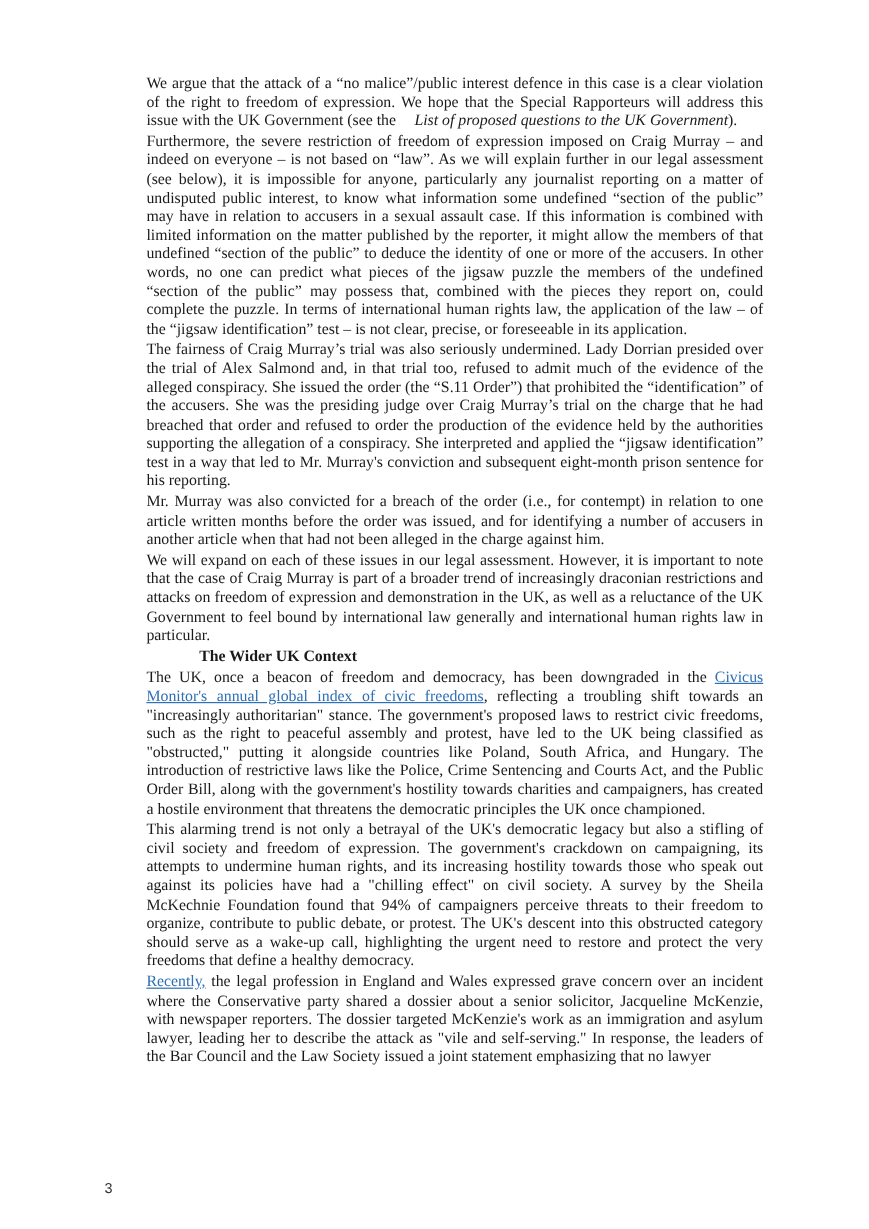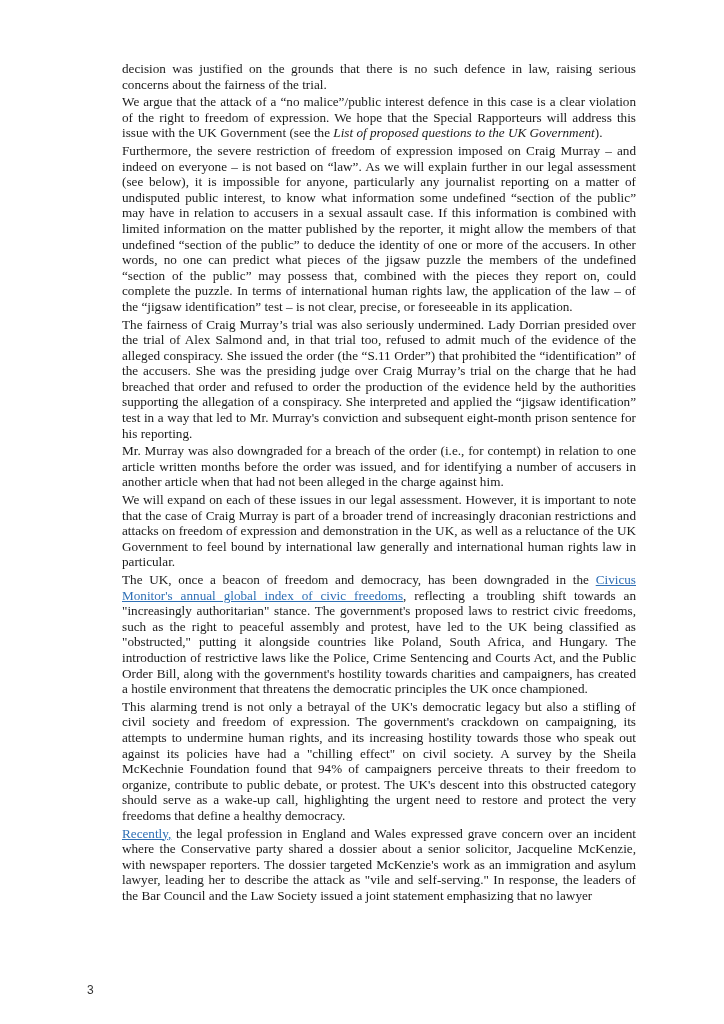--- a/index.html
+++ b/index.html
@@ -5,34 +5,34 @@
   html, body { margin: 0; padding: 0; background: #ffffff; }
   body { width: 724px; height: 1024px; position: relative; overflow: hidden; }
   .page {
     position: absolute; left: 122px; top: 61px; width: 514px;
     font-family: "Liberation Serif", serif; font-size: 13.2px; line-height: 15.6px;
     color: #1a1a1a; text-align: justify;
   }
   .page p { margin: 0 0 2px 0; }
   .heading { font-weight: bold; padding-left: 44px; text-align: left; margin: 0 0 0 0; }
   a.link { color: #2e6fb5; text-decoration: underline; }
-  .italic { font-style: italic; }
+  .italic { font-style: italic; margin-left: 12px; }
   .page-number {
     position: absolute; left: 87px; top: 983px;
     font-family: "Liberation Sans", sans-serif; font-size: 12px; color: #333;
   }
 </style>
 </head>
 <body>
 
 <div class="page">
-  <p>decision was justified on the grounds that there is no such defence in law, raising serious concerns about the fairness of the trial.</p>
   <p><span>We argue that the attack of a “no malice”/public interest defence in this case is a clear violation of the right to freedom of expression. We hope that the Special Rapporteurs will address this issue with the UK Government (see the </span><span class="italic">List of proposed questions to the UK Government</span><span>).</span></p>
   <p>Furthermore, the severe restriction of freedom of expression imposed on Craig Murray – and indeed on everyone – is not based on “law”. As we will explain further in our legal assessment (see below), it is impossible for anyone, particularly any journalist reporting on a matter of undisputed public interest, to know what information some undefined “section of the public” may have in relation to accusers in a sexual assault case. If this information is combined with limited information on the matter published by the reporter, it might allow the members of that undefined “section of the public” to deduce the identity of one or more of the accusers. In other words, no one can predict what pieces of the jigsaw puzzle the members of the undefined “section of the public” may possess that, combined with the pieces they report on, could complete the puzzle. In terms of international human rights law, the application of the law – of the “jigsaw identification” test – is not clear, precise, or foreseeable in its application.</p>
   <p>The fairness of Craig Murray’s trial was also seriously undermined. Lady Dorrian presided over the trial of Alex Salmond and, in that trial too, refused to admit much of the evidence of the alleged conspiracy. She issued the order (the “S.11 Order”) that prohibited the “identification” of the accusers. She was the presiding judge over Craig Murray’s trial on the charge that he had breached that order and refused to order the production of the evidence held by the authorities supporting the allegation of a conspiracy. She interpreted and applied the “jigsaw identification” test in a way that led to Mr. Murray's conviction and subsequent eight-month prison sentence for his reporting.</p>
-  <p>Mr. Murray was also downgraded for a breach of the order (i.e., for contempt) in relation to one article written months before the order was issued, and for identifying a number of accusers in another article when that had not been alleged in the charge against him.</p>
+  <p>Mr. Murray was also convicted for a breach of the order (i.e., for contempt) in relation to one article written months before the order was issued, and for identifying a number of accusers in another article when that had not been alleged in the charge against him.</p>
   <p>We will expand on each of these issues in our legal assessment. However, it is important to note that the case of Craig Murray is part of a broader trend of increasingly draconian restrictions and attacks on freedom of expression and demonstration in the UK, as well as a reluctance of the UK Government to feel bound by international law generally and international human rights law in particular.</p>
+  <p class="heading">The Wider UK Context</p>
   <p><span>The UK, once a beacon of freedom and democracy, has been downgraded in the </span><a class="link" href="#">Civicus Monitor's annual global index of civic freedoms</a><span>, reflecting a troubling shift towards an "increasingly authoritarian" stance. The government's proposed laws to restrict civic freedoms, such as the right to peaceful assembly and protest, have led to the UK being classified as "obstructed," putting it alongside countries like Poland, South Africa, and Hungary. The introduction of restrictive laws like the Police, Crime Sentencing and Courts Act, and the Public Order Bill, along with the government's hostility towards charities and campaigners, has created a hostile environment that threatens the democratic principles the UK once championed.</span></p>
   <p>This alarming trend is not only a betrayal of the UK's democratic legacy but also a stifling of civil society and freedom of expression. The government's crackdown on campaigning, its attempts to undermine human rights, and its increasing hostility towards those who speak out against its policies have had a "chilling effect" on civil society. A survey by the Sheila McKechnie Foundation found that 94% of campaigners perceive threats to their freedom to organize, contribute to public debate, or protest. The UK's descent into this obstructed category should serve as a wake-up call, highlighting the urgent need to restore and protect the very freedoms that define a healthy democracy.</p>
   <p><a class="link" href="#">Recently,</a><span> the legal profession in England and Wales expressed grave concern over an incident where the Conservative party shared a dossier about a senior solicitor, Jacqueline McKenzie, with newspaper reporters. The dossier targeted McKenzie's work as an immigration and asylum lawyer, leading her to describe the attack as "vile and self-serving." In response, the leaders of the Bar Council and the Law Society issued a joint statement emphasizing that no lawyer</span></p>
 </div>
 
 <div class="page-number">3</div>
 
 </body></html>

